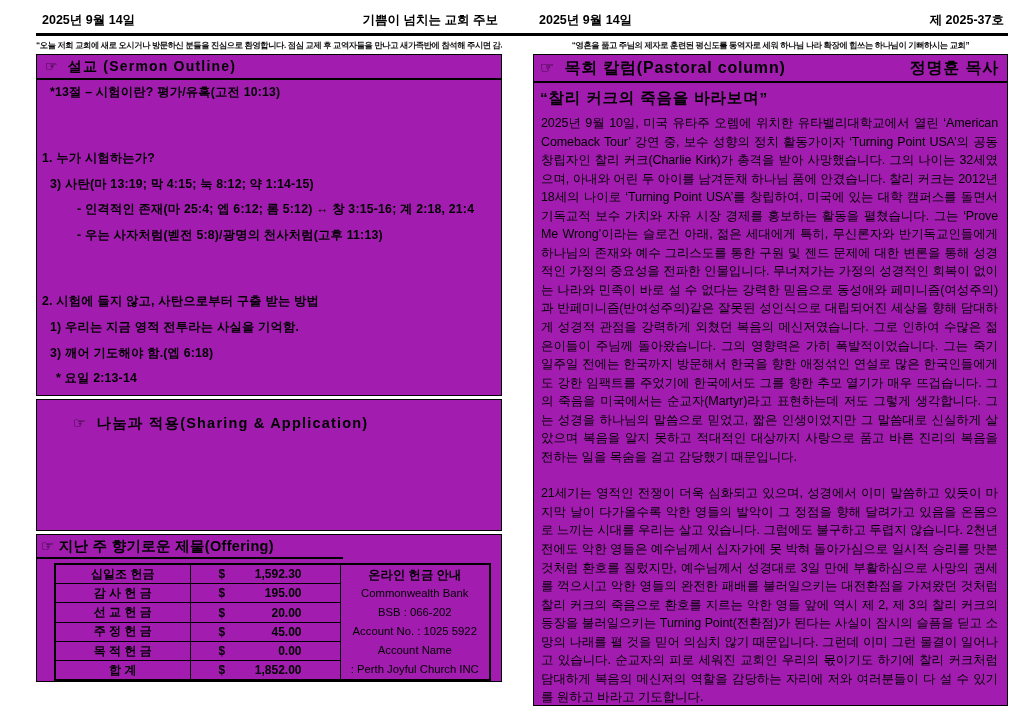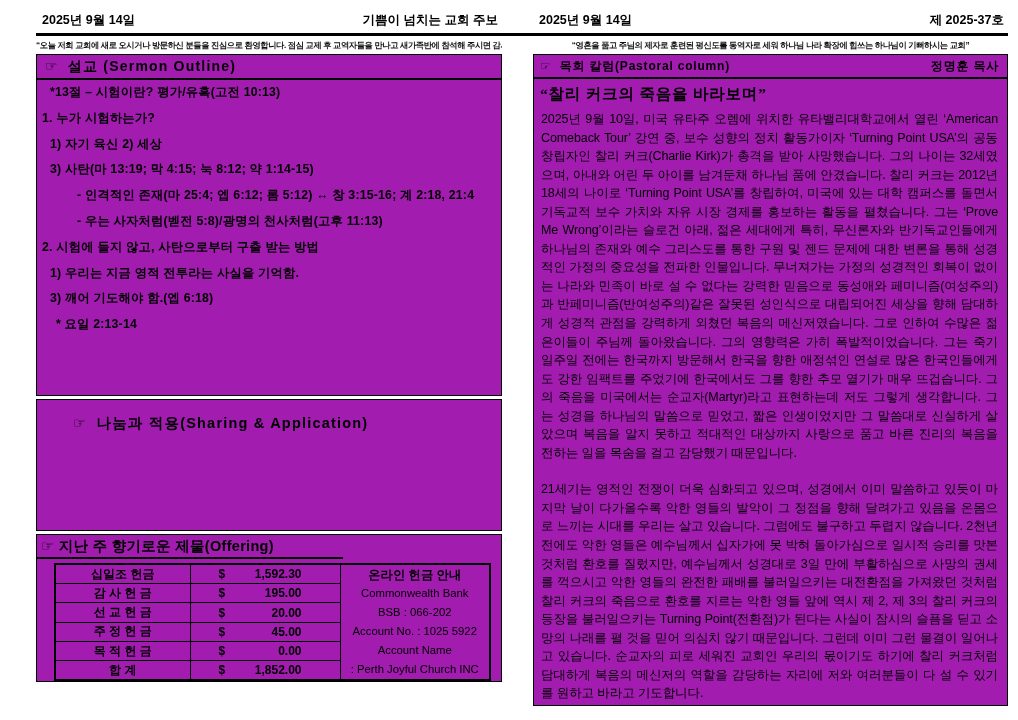--- a/index.html
+++ b/index.html
@@ -24,21 +24,21 @@
   .box { border: 1.5px solid #000; background:#a21caf; }
 
   
   #sermon-box { height: 342px; }
   .section-header { font-weight: bold; font-size: 14px; letter-spacing: 1.2px;
                     padding: 3px 6px 2px 8px; }
   .hdr-underline { border-bottom: 2.5px solid #000; }
   .sermon-title { text-align: center; font-weight: bold; font-size: 17px; margin: 7px 0 5px; letter-spacing: 0.5px; }
   .s-lines { font-size: 12.3px; font-weight: bold; letter-spacing: 0.2px; }
   .s-line { line-height: 25.8px; white-space: nowrap; overflow: hidden; }
-  .ind0 { padding-left: 5px; }
+  .ind0 { padding-left: 5px; margin-top: 40px; }
   .ind1 { padding-left: 13px; }
   .ind2 { padding-left: 40px; }
   .ind3 { padding-left: 19px; }
 
   
   #sharing-box { height: 132px; margin-top: 3px; padding-top: 11px; }
   #sharing-box .section-header { padding-left: 36px; font-size: 14.5px; }
   .share-items { margin-top: 15px; font-size: 12.3px; line-height: 23.5px;
                  padding: 0 10px 0 12px; text-align: justify; word-break: break-all; }
   .share-item { padding-left: 15px; text-indent: -15px; margin-bottom: 13px; }
@@ -55,22 +55,22 @@
   .o-amount .amt-wrap { display: flex; justify-content: space-between; padding: 0 38px 0 28px; }
   tr.total-row td { border-top: 2px solid #000; }
   .online-cell { vertical-align: top; text-align: center; }
   .online-title { font-weight: bold; font-size: 12.3px; line-height: 18px; padding-top: 1px; }
   .online-line  { font-size: 11.3px; line-height: 19.1px; font-weight: normal; }
 
   
   #column-box { height: 652px; }
   .col-header { display: flex; justify-content: space-between; align-items: center;
                 border-bottom: 2.5px solid #000; padding: 3px 8px 2px 6px;
-                font-weight: bold; font-size: 12px; letter-spacing: 0.8px; }
-  .col-title  { font-weight: bold; font-size: 15.5px; padding: 5px 8px 0 6px; letter-spacing: 0.8px; font-family: Liberation Serif, serif; }
+                font-weight: bold; font-size: 16px; letter-spacing: 0.8px; }
+  .col-title  { font-weight: bold; font-size: 15.5px; padding: 5px 8px 0 6px; letter-spacing: 0.8px; }
   .col-body   { padding: 5px 9px 0 7px; font-size: 12.5px; line-height: 18.55px;
                 text-align: justify; word-break: break-all; letter-spacing: -0.1px; }
   .col-body p + p { margin-top: 18px; }
 
   .ptr { display:inline-block; margin-right: 4px; }
 </style>
 </head>
 <body>
 
 <div id="sheet">
@@ -84,21 +84,20 @@
     <div class="welcome">“오늘 저희 교회에 새로 오시거나 방문하신 분들을 진심으로 환영합니다. 점심 교제 후 교역자들을 만나고 새가족반에 참석해 주시면 감사하겠습니다”</div>
 
     <div class="box" id="sermon-box">
       <div class="section-header hdr-underline">
         <span class="ptr">☞</span>
         <span>설교 (Sermon Outline)</span>
       </div>
       <div class="s-lines">
         <div class="s-line ind1">*13절 – 시험이란? 평가/유혹(고전 10:13)</div>
         <div class="s-line ind0">1. 누가 시험하는가?</div>
-        <div class="s-line ind1">1) 자기 육신   2) 세상</div>
         <div class="s-line ind1">3) 사탄(마 13:19; 막 4:15; 눅 8:12; 약 1:14-15)</div>
         <div class="s-line ind2">- 인격적인 존재(마 25:4; 엡 6:12; 롬 5:12) ↔ 창 3:15-16; 계 2:18, 21:4</div>
         <div class="s-line ind2">- 우는 사자처럼(벧전 5:8)/광명의 천사처럼(고후 11:13)</div>
         <div class="s-line ind0">2. 시험에 들지 않고, 사탄으로부터 구출 받는 방법</div>
         <div class="s-line ind1">1) 우리는 지금 영적 전투라는 사실을 기억함.</div>
         <div class="s-line ind1">3) 깨어 기도해야 함.(엡 6:18)</div>
         <div class="s-line ind3">* 요일 2:13-14</div>
       </div>
     </div>
 

